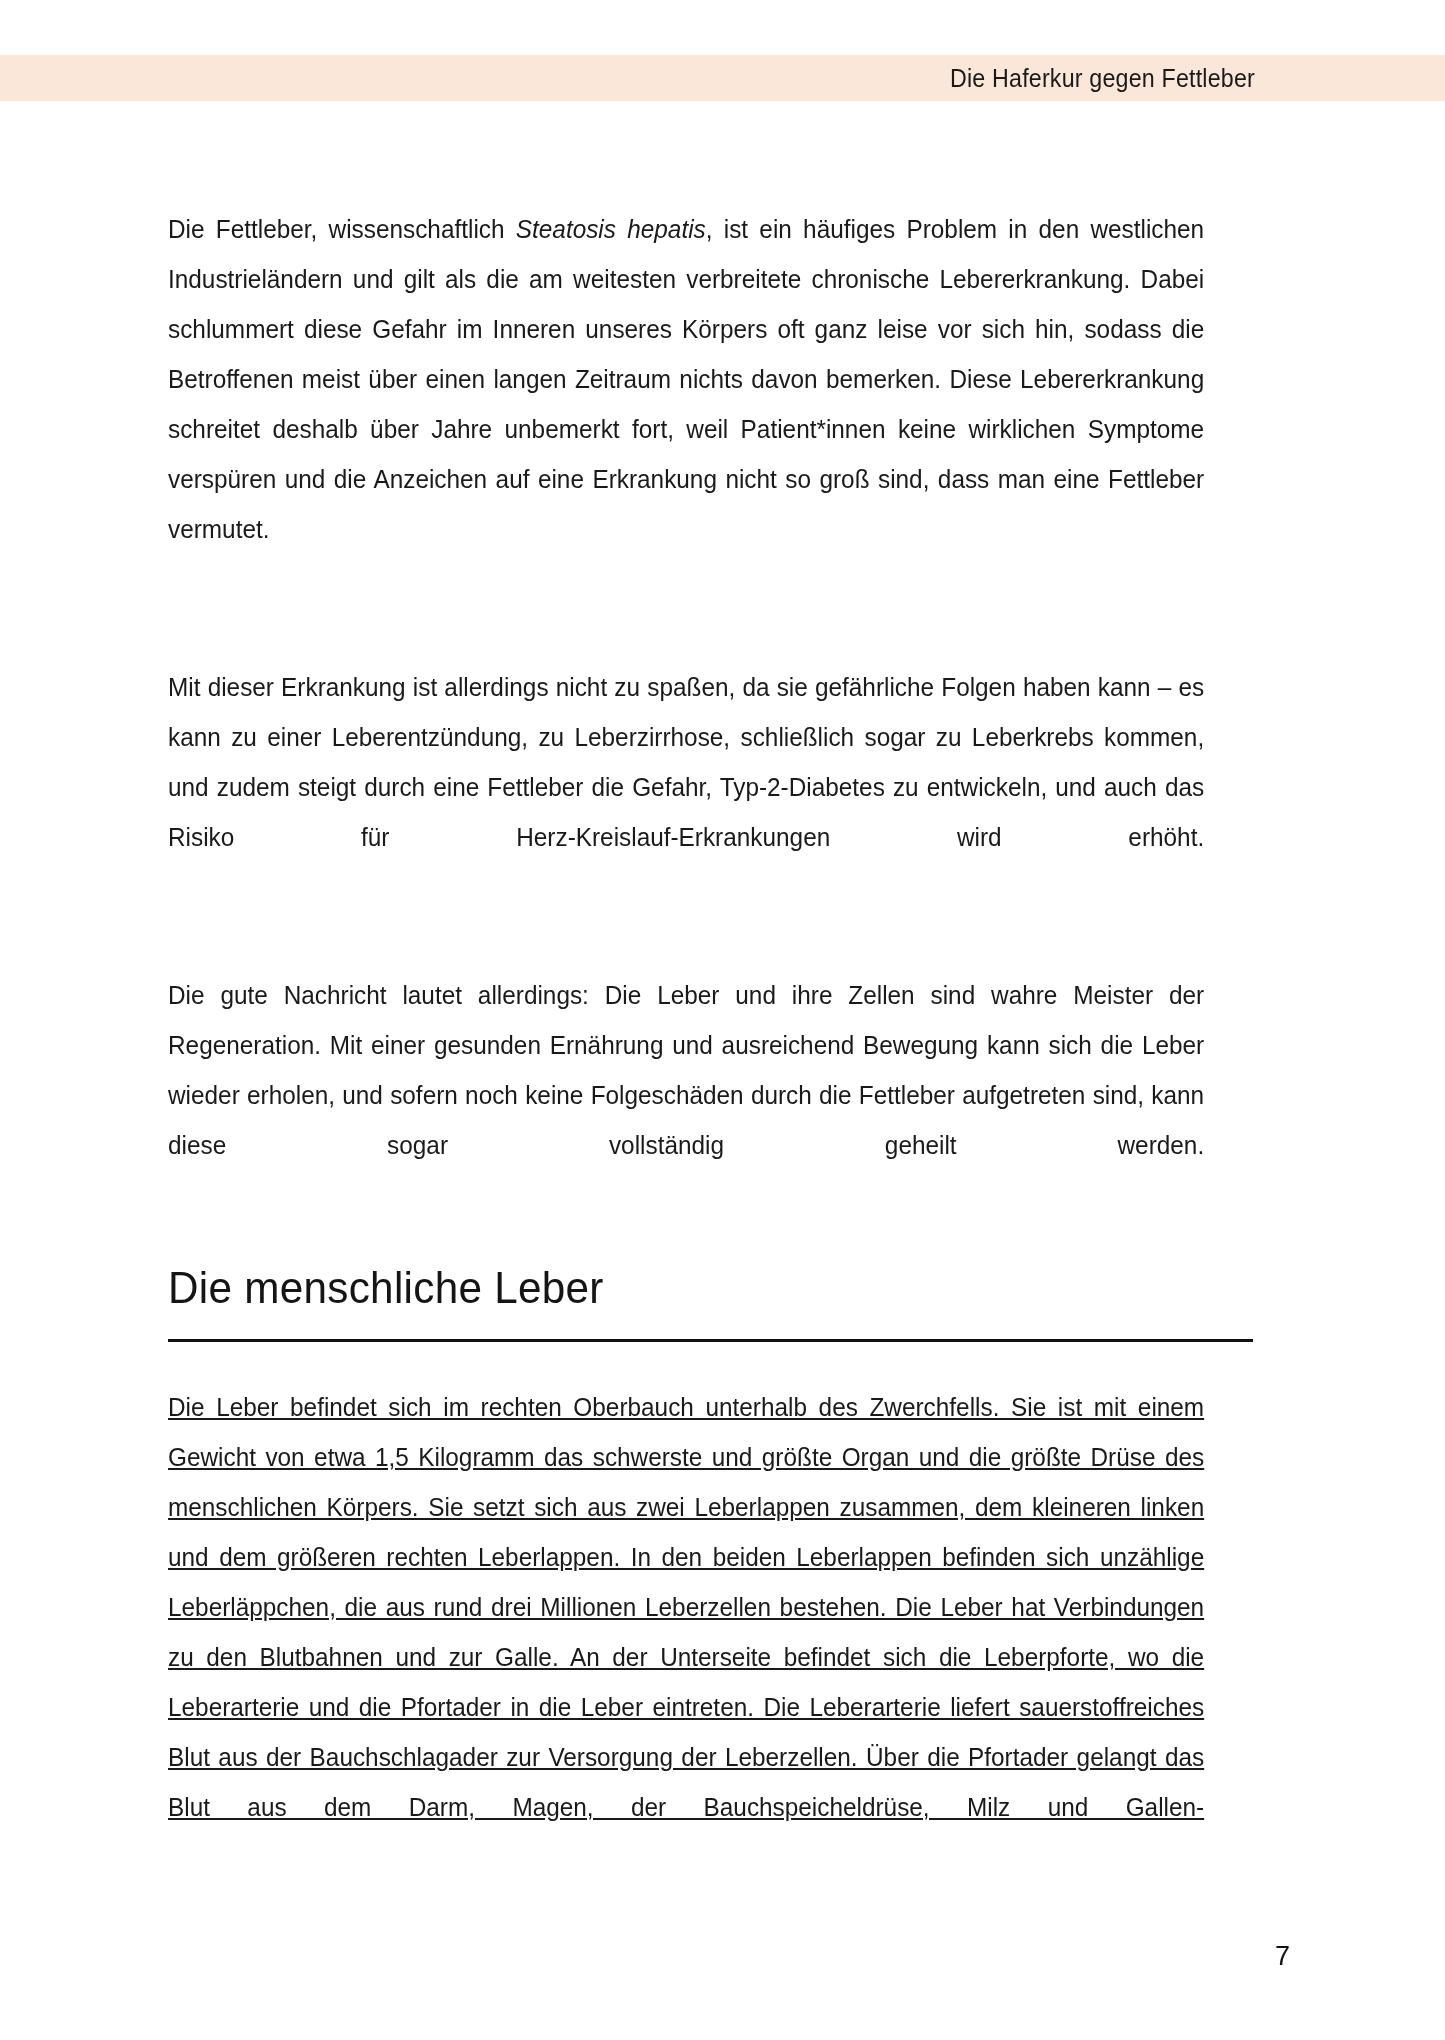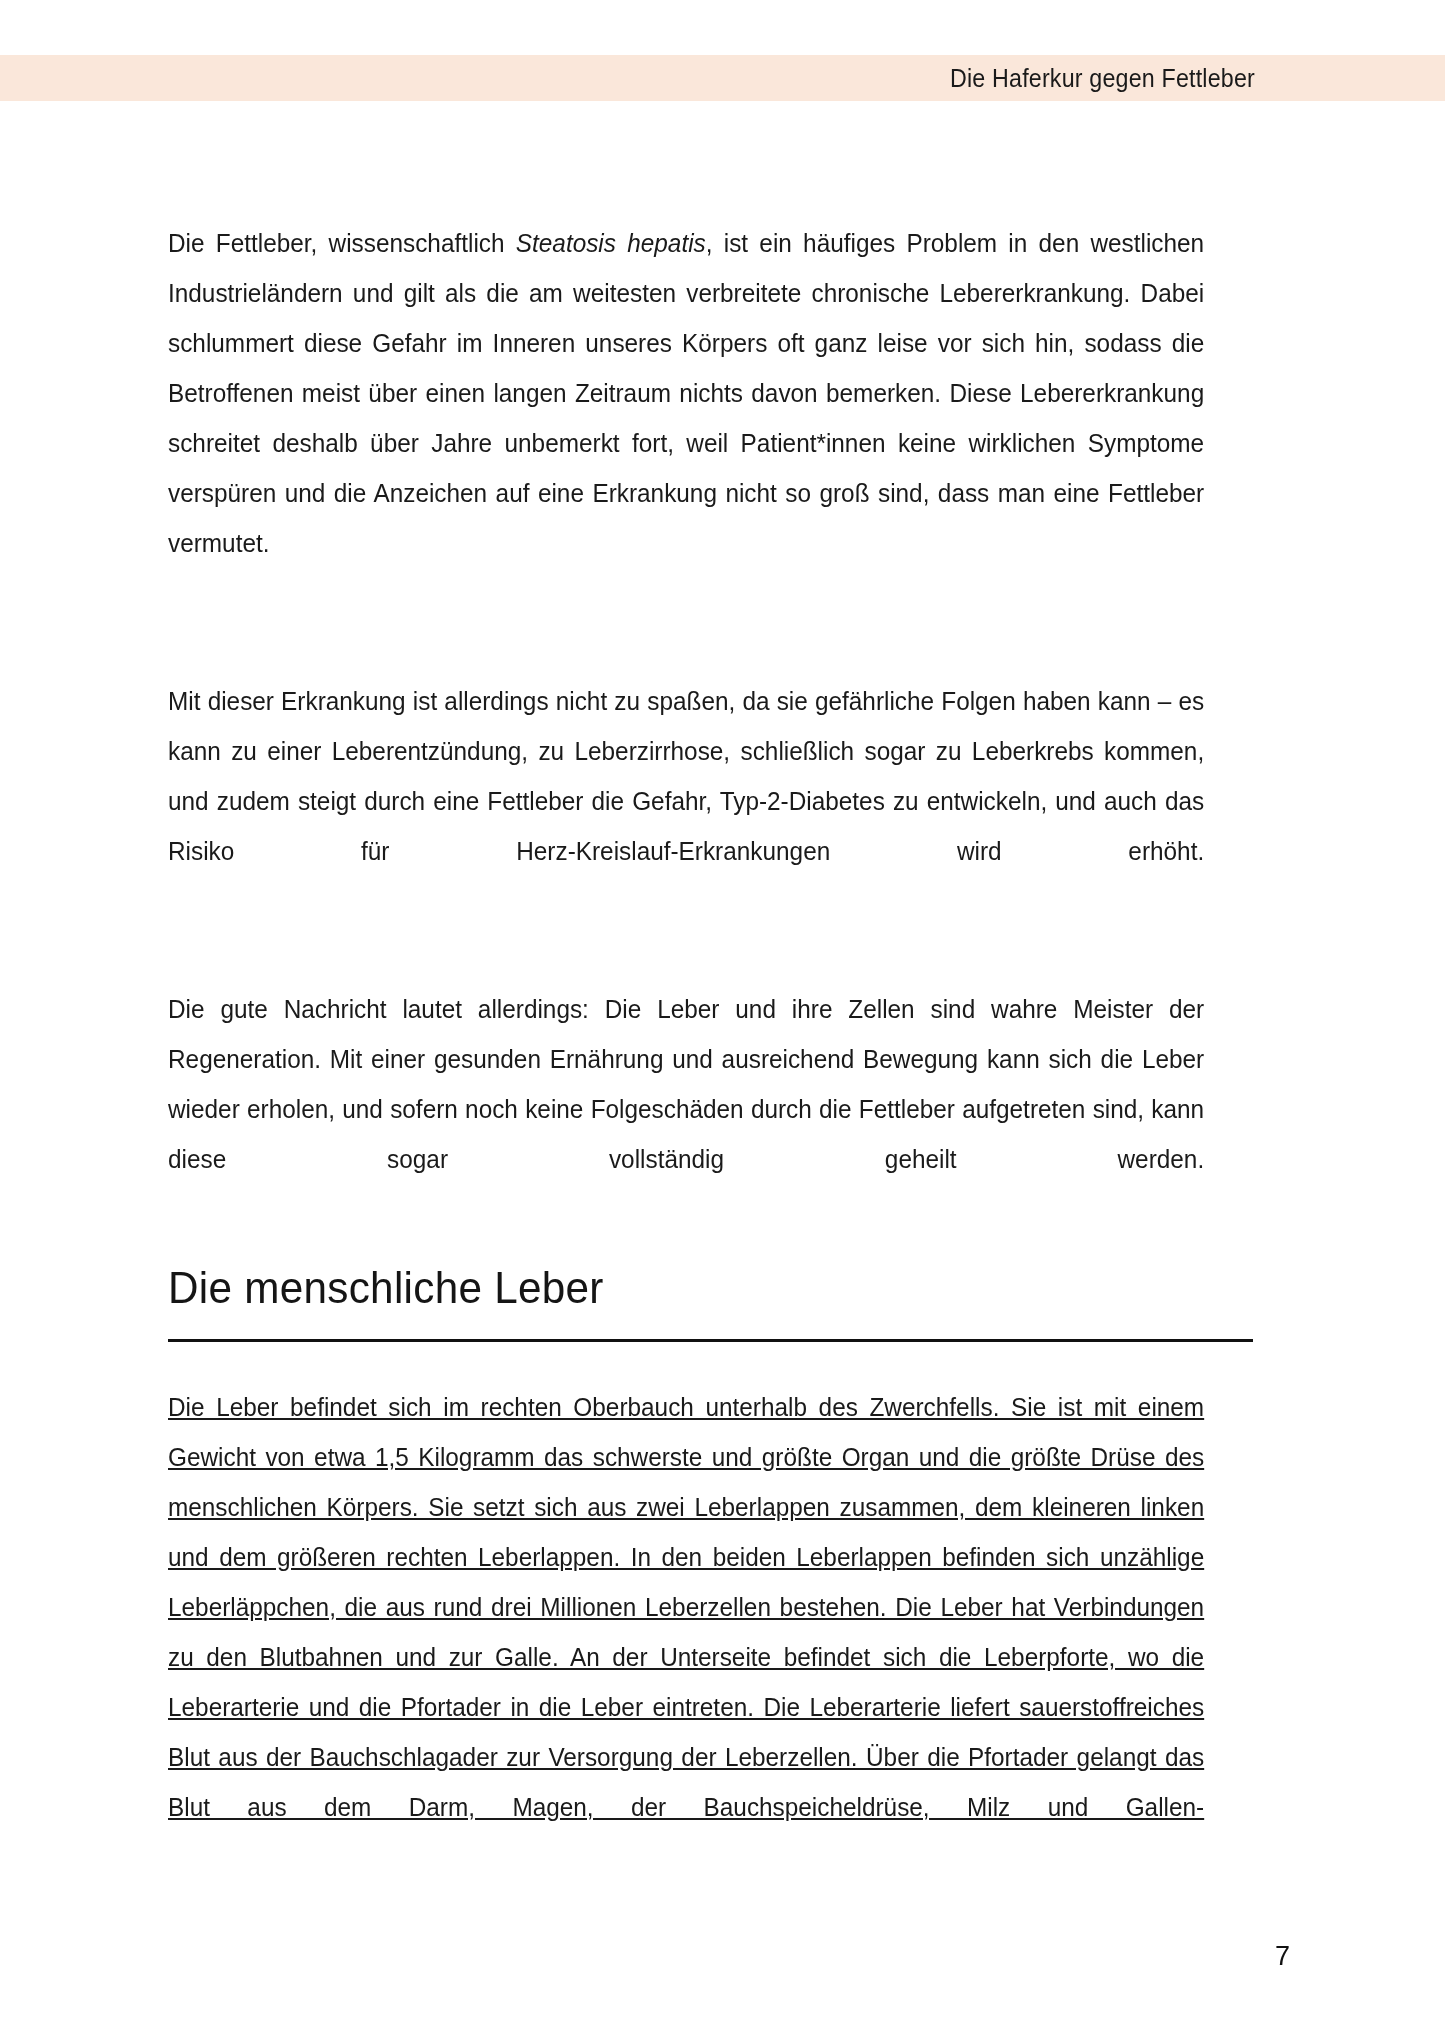--- a/index.html
+++ b/index.html
@@ -35,21 +35,21 @@
     color: #1a1a1a;
     white-space: nowrap;
     transform: scaleX(0.93);
     transform-origin: right center;
   }
 
   
   .content {
     position: absolute;
     left: 168px;
-    top: 218px;
+    top: 204px;
     width: 1085px;
   }
 
   p.body-par {
     margin: 0 0 58px 0;
     font-size: 25.5px;
     line-height: 50px;
     text-align: justify;
     text-justify: inter-word;
     font-weight: 400;
@@ -65,21 +65,21 @@
 
   
   p.body-par::after {
     content: "";
     display: inline-block;
     width: 100%;
   }
 
   
   .section-block {
-    margin-top: 26px;
+    margin-top: 40px;
   }
   h2.section-heading {
     margin: 0;
     font-size: 44px;
     font-weight: 400;
     letter-spacing: 0.3px;
     color: #151515;
     line-height: 56px;
     transform: scaleX(0.96);
     transform-origin: left center;

